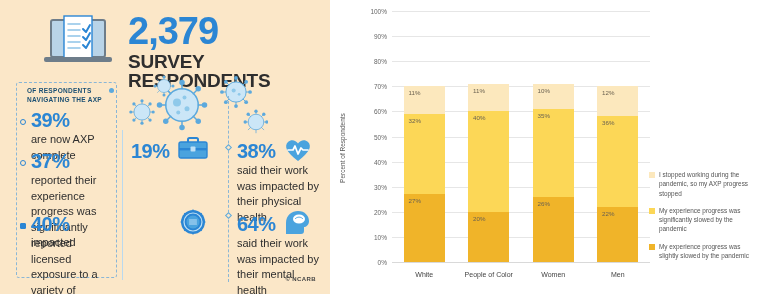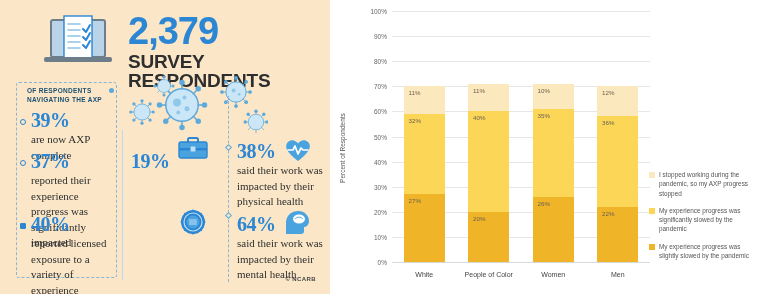--- a/index.html
+++ b/index.html
@@ -24,21 +24,21 @@
     position:absolute;left:16px;top:82px;width:101px;height:196px;
     border:1px dashed #8ab6d6;border-radius:3px;
     box-sizing:border-box;
   }
   .box-title{
     position:absolute;left:27px;top:86px;width:96px;
     font-size:6.5px;font-weight:bold;color:#1b4f72;line-height:1.45;letter-spacing:.3px;
   }
   .dot-sm{position:absolute;width:5px;height:5px;border-radius:50%;background:#5ca9dd;}
 
-  .stat{position:absolute;font-family:Liberation Serif, serif;}
+  .stat{position:absolute;}
   .stat .pct{font-size:20px;font-weight:bold;color:#2b86d4;line-height:1;letter-spacing:-.5px;}
   .stat .txt{font-size:11px;color:#2e2e2e;line-height:1.42;margin-top:2px;}
   .stat .txt b{font-weight:bold;color:#1a1a1a;}
 
   .bullet{position:absolute;width:6px;height:6px;border-radius:50%;border:1.4px solid #2b86d4;background:#fbe7c8;box-sizing:border-box;}
   .bullet.sq{border-radius:1px;background:#2b86d4;}
 
   .vdiv{position:absolute;left:122px;top:130px;width:1px;height:150px;background:#b9d9ef;}
   .vdash{position:absolute;left:228px;top:96px;width:1px;height:186px;border-left:1px dashed #8ab6d6;}
   .dia{position:absolute;width:5px;height:5px;background:#fbe7c8;border:1px solid #5ca9dd;transform:rotate(45deg);box-sizing:border-box;}
@@ -239,21 +239,21 @@
     </div>
 
     <div class="bullet sq" style="left:20px;top:223px;"></div>
     <div class="stat" style="left:31px;top:214px;width:84px;">
       <div class="pct">40%</div>
       <div class="txt">reported licensed exposure to a variety of experience</div>
     </div>
 
     <div class="vdiv"></div>
 
-    <div class="stat" style="left:131px;top:151px;width:96px;">
+    <div class="stat" style="left:131px;top:141px;width:96px;">
       <div class="pct">19%</div>
     </div>
     <div style="position:absolute;left:178px;top:137px;">
       <svg viewBox="0 0 30 22" width="30" height="22">
         <rect x="10" y="1" width="10" height="5" rx="1.5" fill="none" stroke="#2b86d4" stroke-width="2"></rect>
         <rect x="1" y="5" width="28" height="16" rx="2" fill="#4aa3de" stroke="#2b86d4" stroke-width="1.4"></rect>
         <rect x="1" y="11" width="28" height="2.4" fill="#2b86d4"></rect>
         <rect x="12.5" y="9.5" width="5" height="5" rx="1" fill="#bfe0f5"></rect>
       </svg>
     </div>

